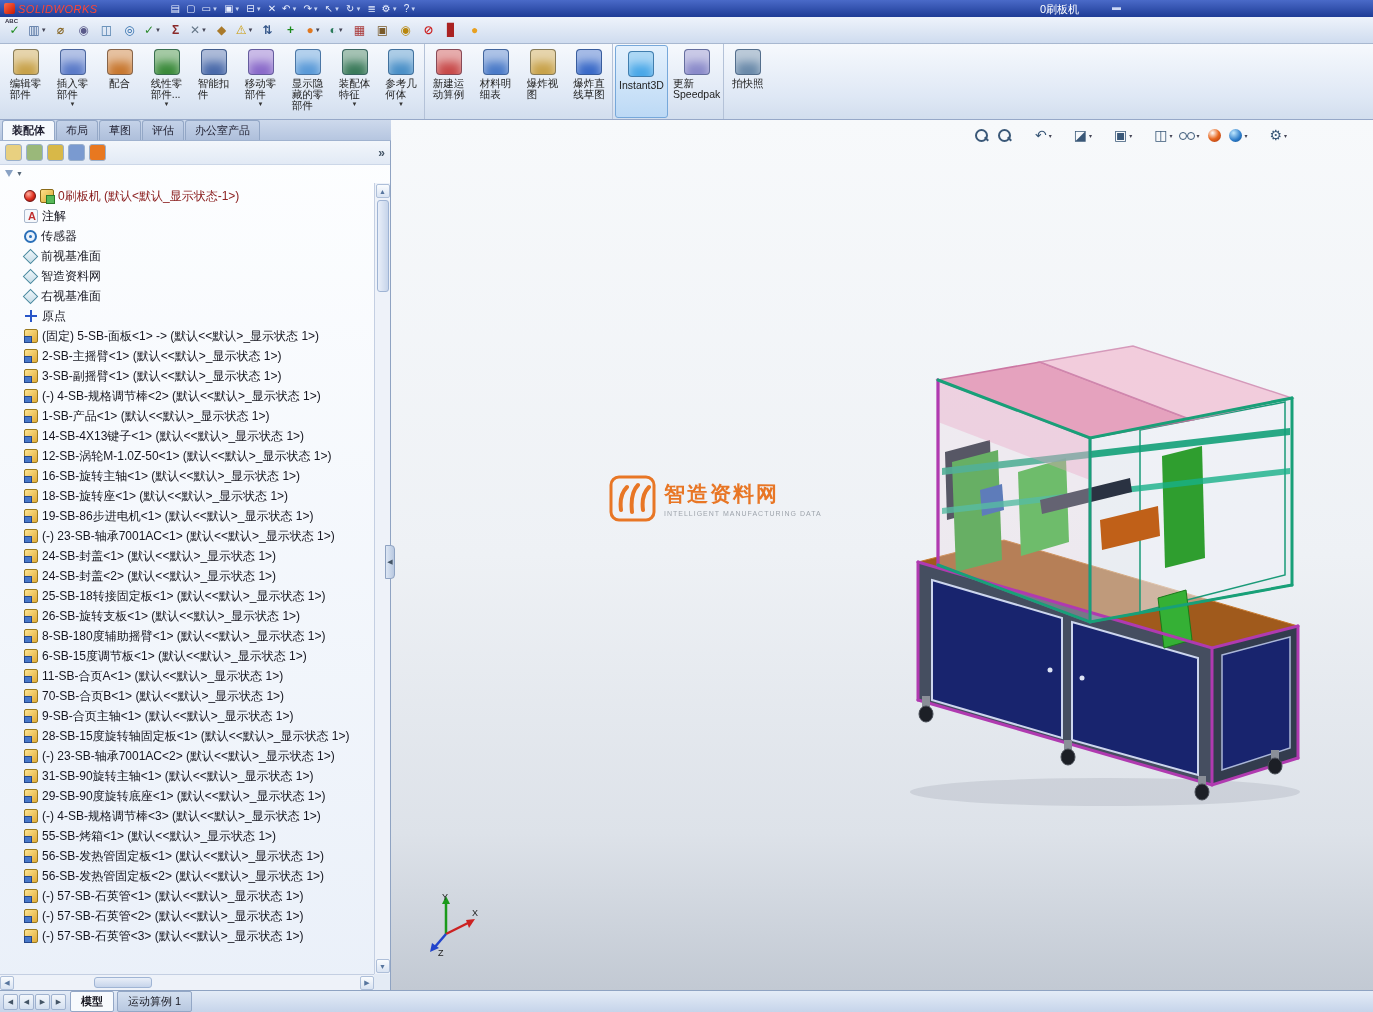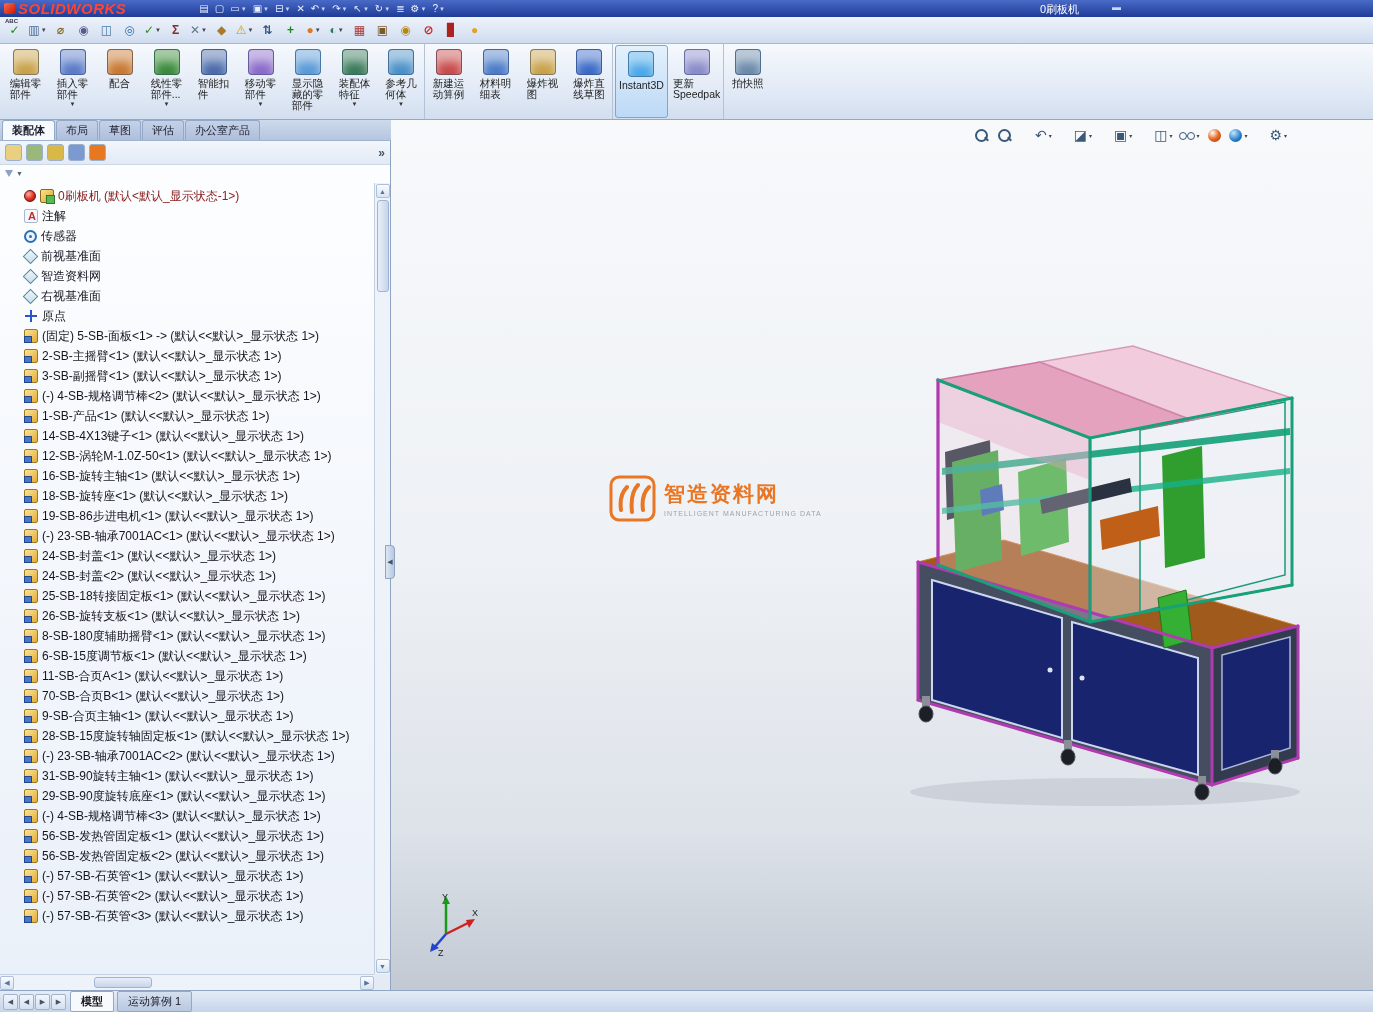--- a/index.html
+++ b/index.html
@@ -4,21 +4,21 @@
 <style>
 *{margin:0;padding:0;box-sizing:border-box}
 html,body{width:1373px;height:1012px;overflow:hidden}
 body{font-family:"Liberation Sans","DejaVu Sans",sans-serif;font-size:12px;color:#16161f}
 .app{position:relative;width:1373px;height:1012px;background:#dce6f5;overflow:hidden}
 
 
 .titlebar{position:absolute;left:0;top:0;width:100%;height:17px;background:linear-gradient(#4a6ac8,#1e3c96);display:flex;align-items:center;color:#fff;z-index:5}
 .logo{display:flex;align-items:center;gap:3px;padding:0 10px 0 4px}
 .logo-mark{width:11px;height:11px;background:linear-gradient(135deg,#ff6a4a,#c81800);border-radius:2px}
-.logo-text{font-weight:bold;font-style:italic;color:#ff4432;font-size:15px;letter-spacing:.5px}
+.logo-text{font-weight:normal;font-style:italic;color:#ff4432;font-size:11px;letter-spacing:.5px}
 .tb-icons{display:flex;align-items:center;margin-left:60px}
 .tb-icon{height:15px;display:flex;align-items:center;justify-content:center;padding:0 3px}
 .tb-icon .g{font-size:10px;color:#e9efff;line-height:1}
 .tb-icon .arrow{font-size:6px;color:#c5d2f2;margin-left:1px}
 .doc-title{position:absolute;left:1040px;top:2px;font-size:11px;color:#fff}
 .tb-right{position:absolute;left:1112px;top:2px;font-size:9px;color:#cdd8f5}
 
 
 .toolbar2{position:absolute;top:17px;height:27px;width:100%;background:linear-gradient(#eef3fb,#cfdcef);border-bottom:1px solid #a8b8d0;display:flex;align-items:center;padding-left:4px;z-index:4}
 .t2{height:22px;min-width:21px;display:flex;align-items:center;justify-content:center;margin-right:2px;border-radius:2px;position:relative}
@@ -531,20 +531,24 @@
             <span class="tree-icon component"></span>
             <span class="tlabel">31-SB-90旋转主轴&lt;1&gt; (默认&lt;&lt;默认&gt;_显示状态 1&gt;)</span>
           </div>
           <div class="trow">
             <span class="tree-icon component"></span>
             <span class="tlabel">29-SB-90度旋转底座&lt;1&gt; (默认&lt;&lt;默认&gt;_显示状态 1&gt;)</span>
           </div>
           <div class="trow">
             <span class="tree-icon component"></span>
             <span class="tlabel">(-) 4-SB-规格调节棒&lt;3&gt; (默认&lt;&lt;默认&gt;_显示状态 1&gt;)</span>
+          </div>
+          <div class="trow">
+            <span class="tree-icon component"></span>
+            <span class="tlabel">55-SB-烤箱&lt;1&gt; (默认&lt;&lt;默认&gt;_显示状态 1&gt;)</span>
           </div>
           <div class="trow">
             <span class="tree-icon component"></span>
             <span class="tlabel">56-SB-发热管固定板&lt;1&gt; (默认&lt;&lt;默认&gt;_显示状态 1&gt;)</span>
           </div>
           <div class="trow">
             <span class="tree-icon component"></span>
             <span class="tlabel">56-SB-发热管固定板&lt;2&gt; (默认&lt;&lt;默认&gt;_显示状态 1&gt;)</span>
           </div>
           <div class="trow">

